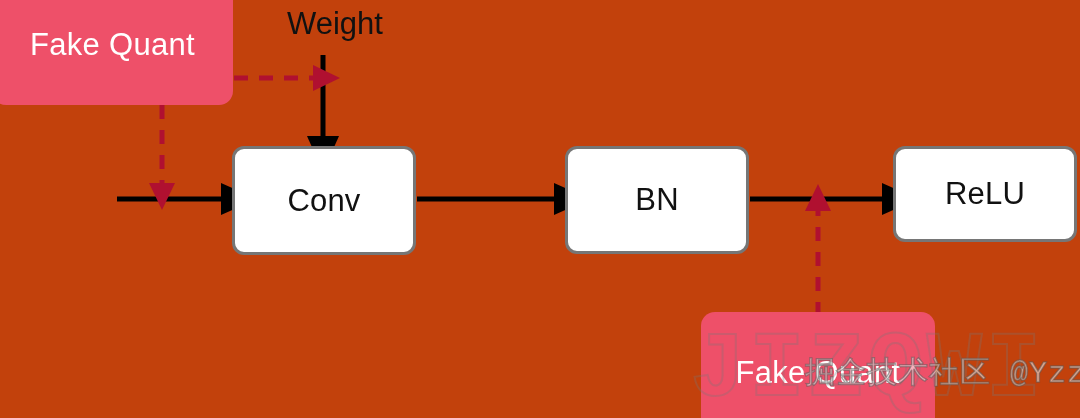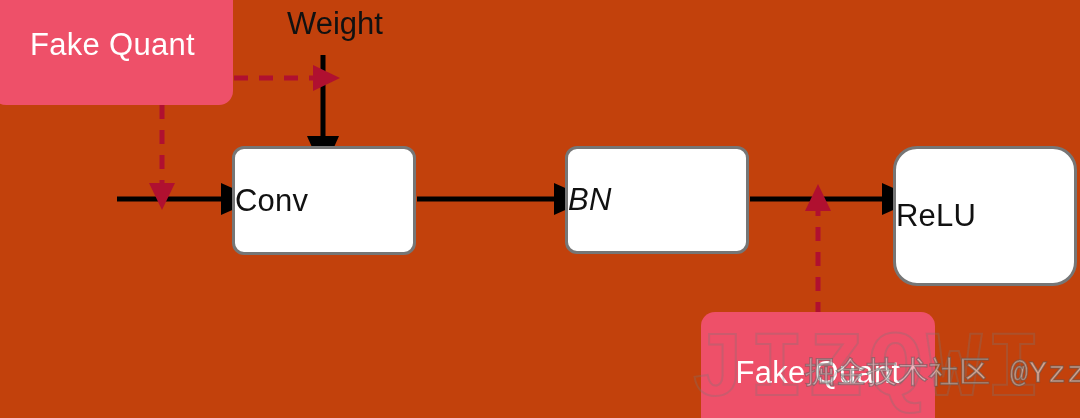--- a/index.html
+++ b/index.html
@@ -19,21 +19,21 @@
     overflow: hidden;
   }
   .node-box {
     position: absolute;
     box-sizing: border-box;
     border: 3px solid #767676;
     border-radius: 12px;
     background: #ffffff;
     display: flex;
     align-items: center;
-    justify-content: flex-start;
+    justify-content: center;
     color: #111111;
     font-size: 31px;
     letter-spacing: 0.2px;
     z-index: 4;
   }
   .fq-box {
     position: absolute;
     box-sizing: border-box;
     background: #ee5069;
     border-radius: 14px;
@@ -127,25 +127,25 @@
   </div>
 
   <div class="fq-box" style="left:701px; top:312px; width:234px; height:122px;">
     <span>Fake Quant</span>
   </div>
 
   <div class="node-box" style="left:232px; top:146px; width:184px; height:109px;">
     <span>Conv</span>
   </div>
 
-  <div class="node-box" style="left:565px; top:146px; width:184px; height:108px;font-style:italic;">
+  <div class="node-box" style="left:565px; top:146px; width:184px; height:108px;">
     <span>BN</span>
   </div>
 
-  <div class="node-box" style="left:893px; top:146px; width:184px; height:140px;border-radius:24px;">
+  <div class="node-box" style="left:893px; top:146px; width:184px; height:96px;">
     <span>ReLU</span>
   </div>
 
 
   <div class="plain-label" style="left:278px; top:6px;margin-left:9px;">Weight</div>
 
   <div class="wm-layer">
     <div class="wm-big">JIZQWI</div>
     <div class="wm-small">掘金技术社区 @Yzzzu</div>
   </div>

